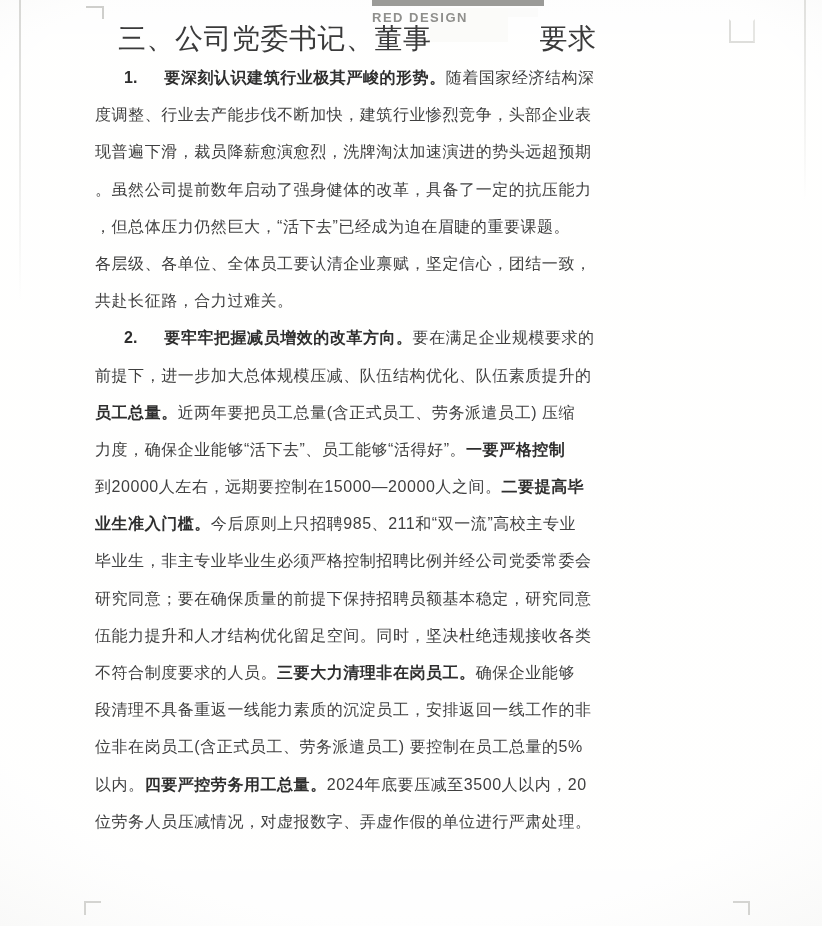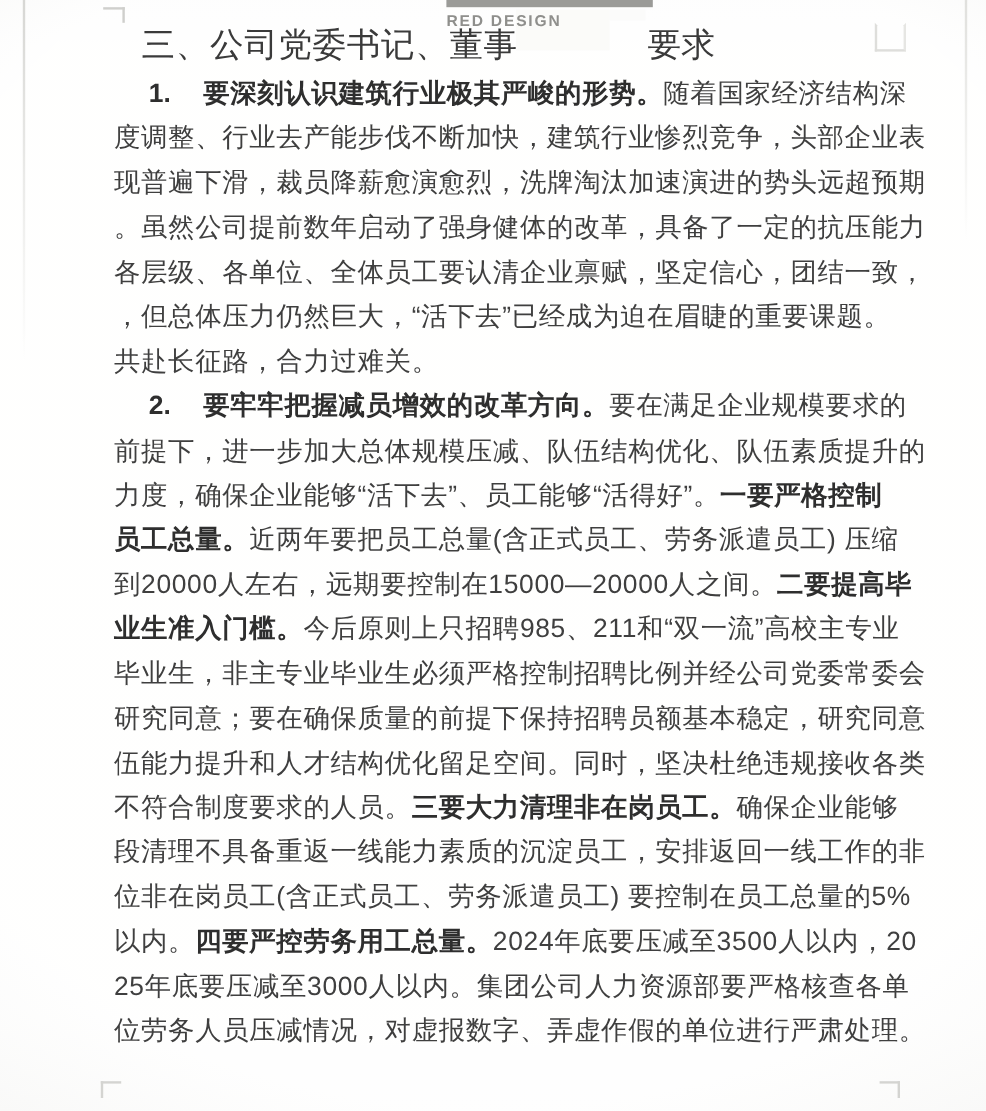--- a/index.html
+++ b/index.html
@@ -50,21 +50,21 @@
     font-size: 28px; line-height: 34px; color: #3a3a3a;
     white-space: nowrap; letter-spacing: 0.5px; font-family: Liberation Mono, monospace;
   }
   .heading .gap { display: inline-block; width: 108px; }
 
   .doc-body {
     position: absolute; left: 95px; top: 59px; width: 680px;
   }
   .doc-line {
     height: 37.2px; line-height: 37.2px;
-    font-size: 22px; letter-spacing: 0.55px;
+    font-size: 16px; letter-spacing: 0.55px;
     white-space: nowrap; color: #3f3f3f;
   }
   .doc-line .b { font-weight: 700; color: #2e2e2e; }
   .doc-line.indent { padding-left: 29px; }
   .doc-line .num { font-weight: 700; color: #2e2e2e; margin-right: 27px; letter-spacing: 0; }
 </style>
 </head>
 <body>
 
 <div class="page">
@@ -85,33 +85,32 @@
   <div class="wm">
     <div class="wm-bar"></div>
     <div class="wm-text">RED DESIGN</div>
   </div>
 
   <div class="doc-body" id="doc-body">
       <div class="doc-line indent"><span class="num">1.</span><span class="b">要深刻认识建筑行业极其严峻的形势。</span><span class="">随着国家经济结构深</span></div>
       <div class="doc-line"><span class="">度调整、行业去产能步伐不断加快，建筑行业惨烈竞争，头部企业表</span></div>
       <div class="doc-line"><span class="">现普遍下滑，裁员降薪愈演愈烈，洗牌淘汰加速演进的势头远超预期</span></div>
       <div class="doc-line"><span class="">。虽然公司提前数年启动了强身健体的改革，具备了一定的抗压能力</span></div>
+      <div class="doc-line"><span class="">，但总体压力仍然巨大，“活下去”已经成为迫在眉睫的重要课题。</span></div>
       <div class="doc-line"><span class="">各层级、各单位、全体员工要认清企业禀赋，坚定信心，团结一致，</span></div>
-      <div class="doc-line"><span class="">，但总体压力仍然巨大，“活下去”已经成为迫在眉睫的重要课题。</span></div>
       <div class="doc-line"><span class="">共赴长征路，合力过难关。</span></div>
       <div class="doc-line indent"><span class="num">2.</span><span class="b">要牢牢把握减员增效的改革方向。</span><span class="">要在满足企业规模要求的</span></div>
       <div class="doc-line"><span class="">前提下，进一步加大总体规模压减、队伍结构优化、队伍素质提升的</span></div>
+      <div class="doc-line"><span class="b">员工总量。</span><span class="">近两年要把员工总量(含正式员工、劳务派遣员工) 压缩</span></div>
       <div class="doc-line"><span class="">力度，确保企业能够“活下去”、员工能够“活得好”。</span><span class="b">一要严格控制</span></div>
-      <div class="doc-line"><span class="b">员工总量。</span><span class="">近两年要把员工总量(含正式员工、劳务派遣员工) 压缩</span></div>
       <div class="doc-line"><span class="">到20000人左右，远期要控制在15000—20000人之间。</span><span class="b">二要提高毕</span></div>
       <div class="doc-line"><span class="b">业生准入门槛。</span><span class="">今后原则上只招聘985、211和“双一流”高校主专业</span></div>
       <div class="doc-line"><span class="">毕业生，非主专业毕业生必须严格控制招聘比例并经公司党委常委会</span></div>
       <div class="doc-line"><span class="">研究同意；要在确保质量的前提下保持招聘员额基本稳定，研究同意</span></div>
       <div class="doc-line"><span class="">伍能力提升和人才结构优化留足空间。同时，坚决杜绝违规接收各类</span></div>
       <div class="doc-line"><span class="">不符合制度要求的人员。</span><span class="b">三要大力清理非在岗员工。</span><span class="">确保企业能够</span></div>
       <div class="doc-line"><span class="">段清理不具备重返一线能力素质的沉淀员工，安排返回一线工作的非</span></div>
       <div class="doc-line"><span class="">位非在岗员工(含正式员工、劳务派遣员工) 要控制在员工总量的5%</span></div>
       <div class="doc-line"><span class="">以内。</span><span class="b">四要严控劳务用工总量。</span><span class="">2024年底要压减至3500人以内，20</span></div>
-      <div class="doc-line"><span class="">25年底要压减至3000人以内。集团公司人力资源部要严格核查各单</span></div>
       <div class="doc-line"><span class="">位劳务人员压减情况，对虚报数字、弄虚作假的单位进行严肃处理。</span></div>
     </div>
 
 </div>
 
 </body></html>

